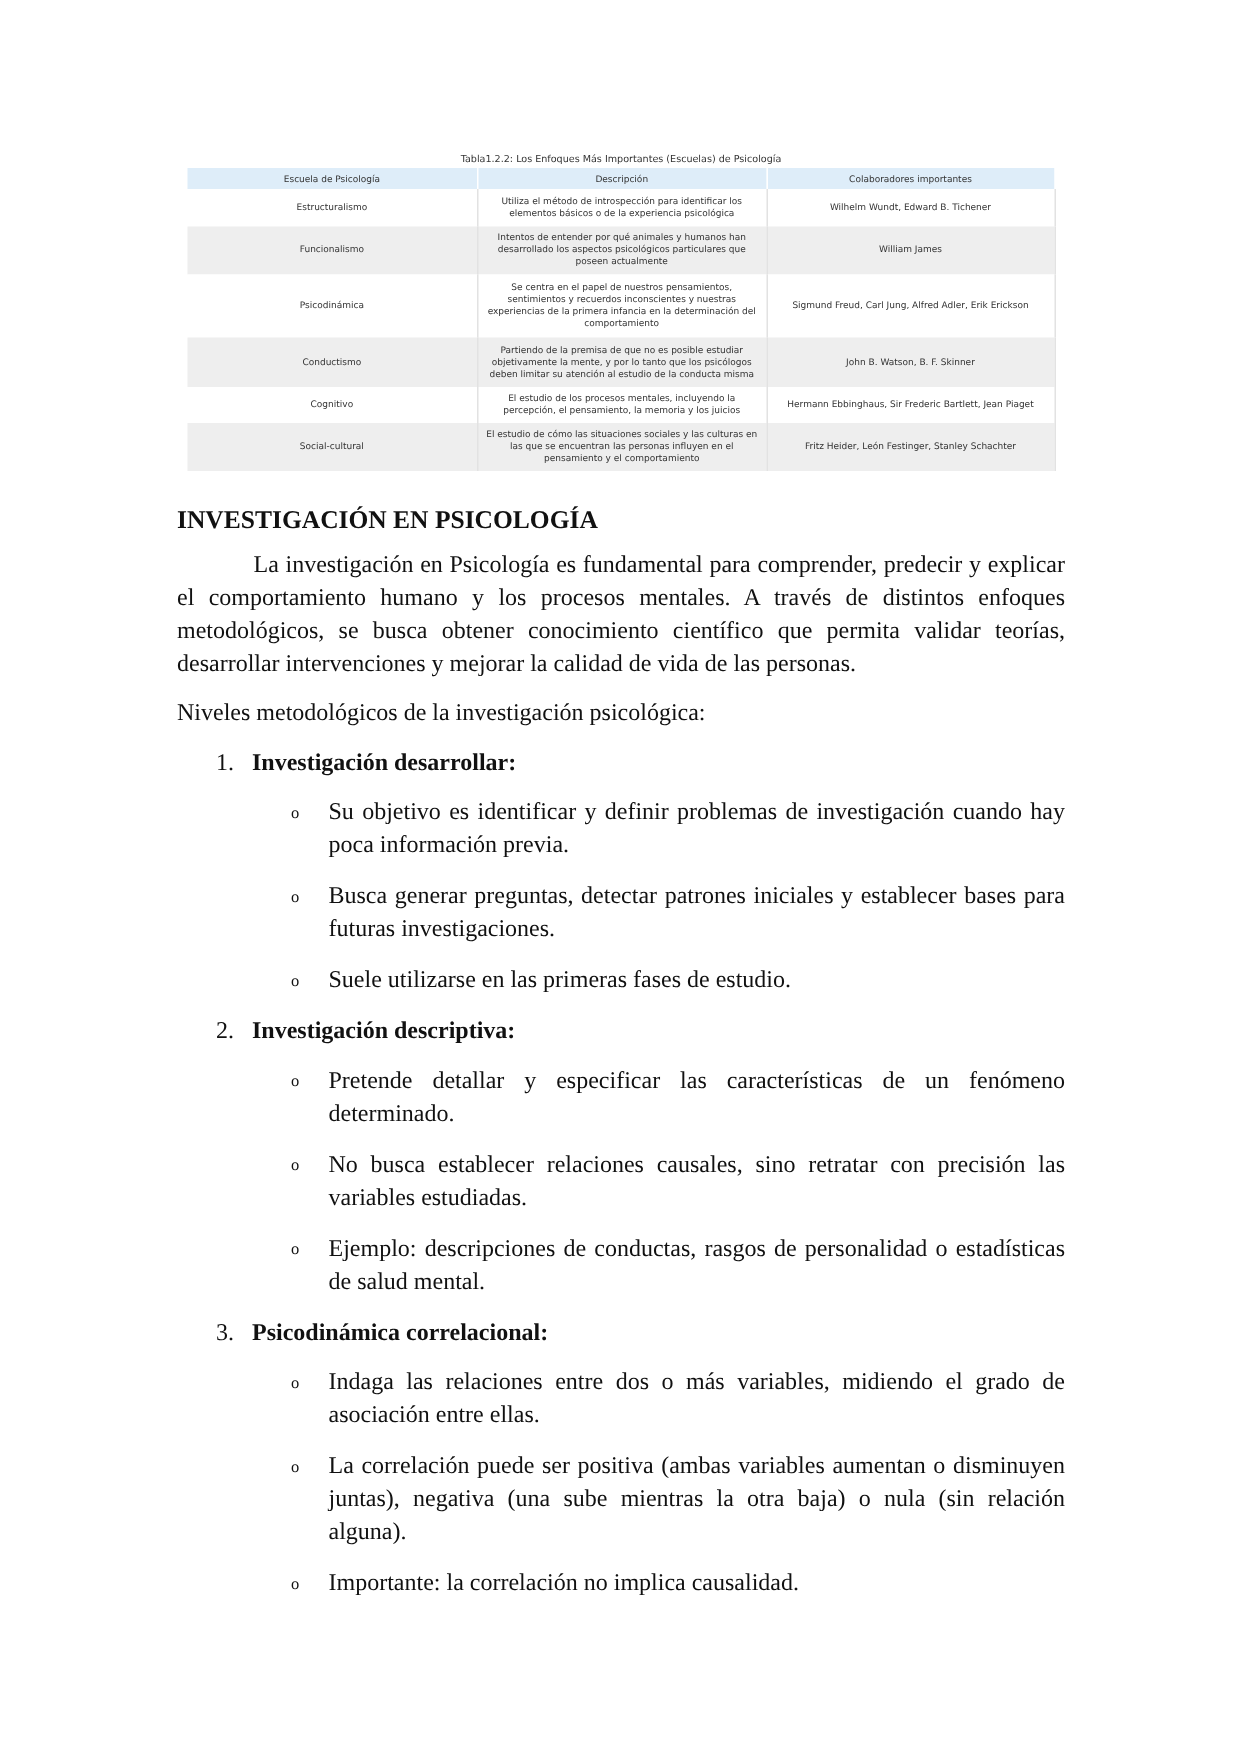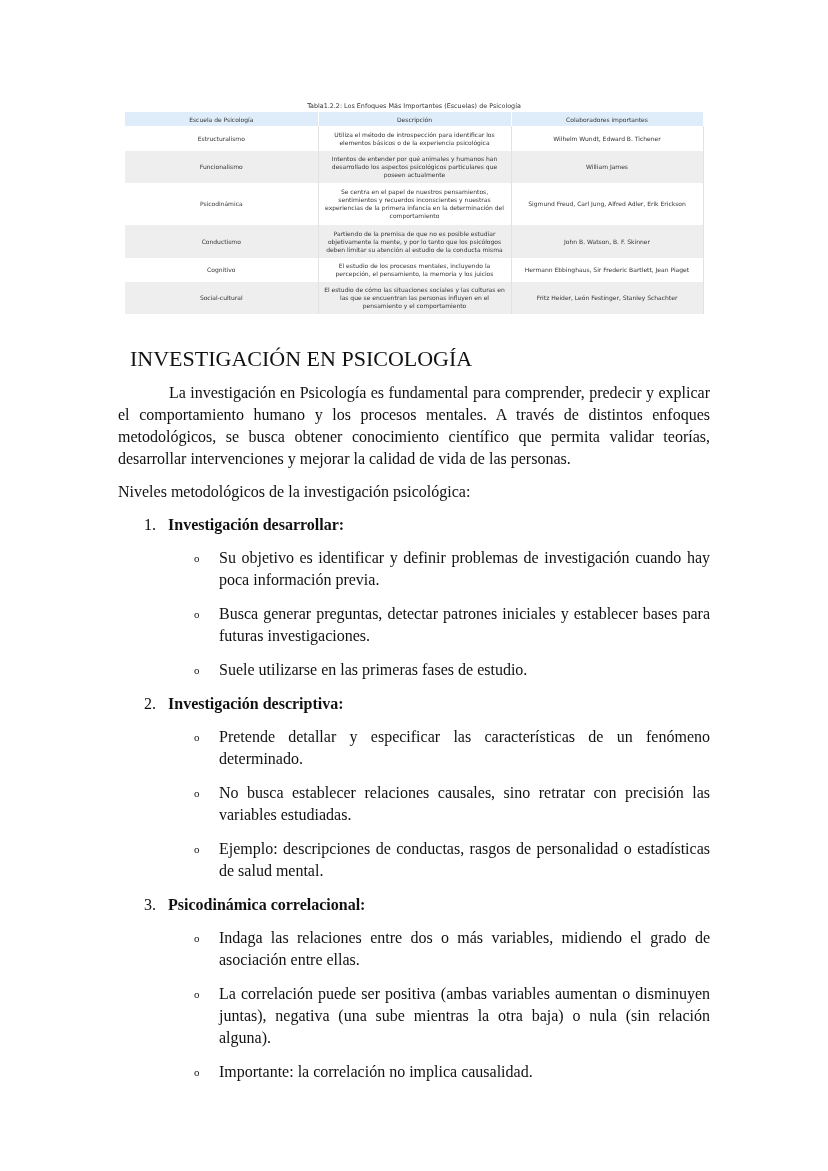--- a/index.html
+++ b/index.html
@@ -11,21 +11,21 @@
   table.schools { width: 578px; border-collapse: collapse; font-family: "DejaVu Sans", sans-serif; font-size: 6px; color: #333; table-layout: fixed; }
   table.schools th { background: #deedf9; font-weight: normal; height: 14px; padding: 0; border-right: 1px solid #ffffff; text-align: center; }
   table.schools td { text-align: center; vertical-align: middle; padding: 1px 4px; line-height: 8px; border-right: 1px solid #e2e2e2; }
   table.schools tr.odd td { background: #ffffff; }
   table.schools tr.even td { background: #eeeeee; }
   table.schools col.c1 { width: 193px; }
   table.schools col.c2 { width: 193px; }
   table.schools col.c3 { width: 192px; }
 
   .content { position: absolute; left: 118px; top: 336px; width: 592px; font-size: 16px; line-height: 22px; }
-  h2.section-title { font-size: 22px; font-weight: normal; margin: 12px; height: 22px; line-height: 22px; }
+  h2.section-title { font-size: 17px; font-weight: bold; margin: 0; height: 22px; line-height: 22px; }
   p.intro { margin: 8px 0 0 0; text-align: justify; text-indent: 51px; }
   h3.sub { font-size: 16px; font-weight: normal; margin: 11px 0 0 0; line-height: 22px; }
 
   ol.levels { list-style: none; margin: 11px 0 0 0; padding: 0; }
   ol.levels > li { margin: 0 0 10px 0; }
   .level-head { position: relative; padding-left: 50px; font-weight: bold; line-height: 22px; }
   .level-num { position: absolute; left: 26px; top: 0; font-weight: normal; }
   ul.bullets { list-style: none; margin: 11px 0 0 0; padding: 0; }
   ul.bullets li { position: relative; padding-left: 101px; text-align: justify; margin-bottom: 12px; }
   ul.bullets li .bullet { position: absolute; left: 76px; top: 0; font-size: 11px; }

